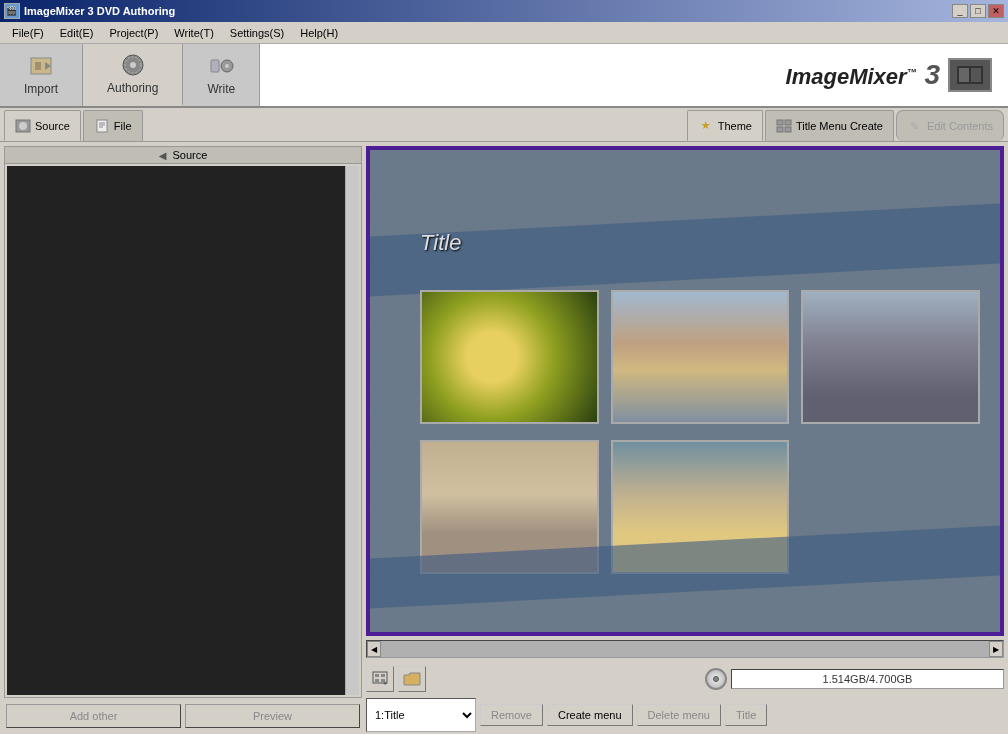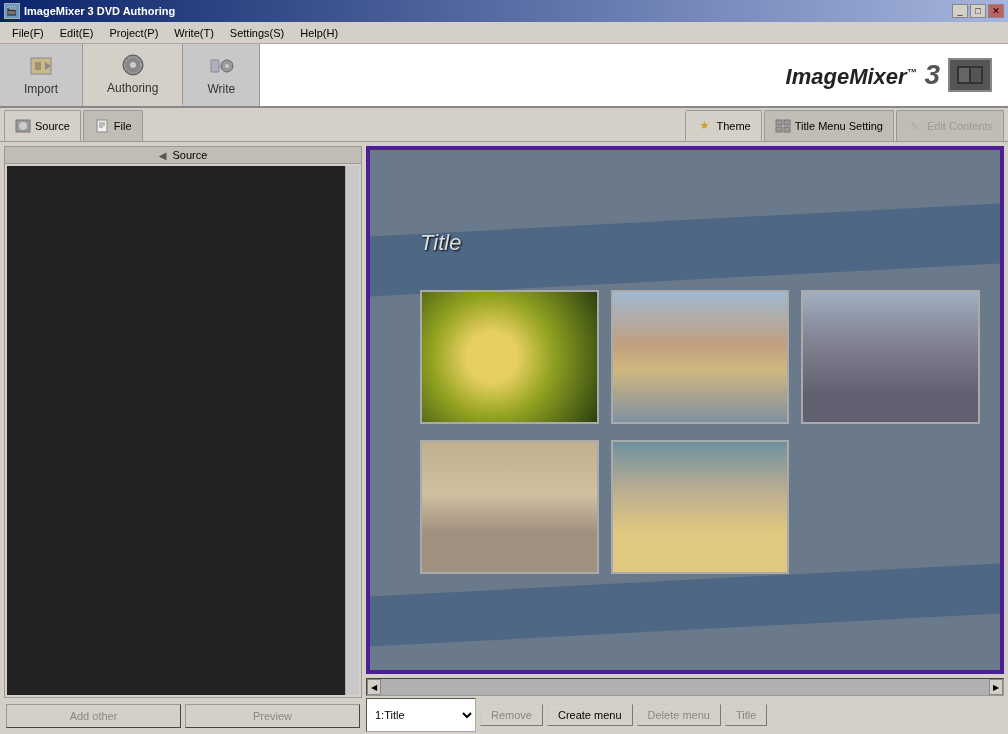--- a/index.html
+++ b/index.html
@@ -140,20 +140,21 @@
       font-size: 11px;
       border-radius: 2px 2px 0 0;
     }
     .sub-tab.active {
       background: #d4d0c8;
       border-bottom: 1px solid #d4d0c8;
     }
     .sub-tab.disabled {
       color: #999;
       cursor: default;
+      border-radius: 7px;
     }
     .sub-tab-icon {
       width: 16px; height: 14px;
       display: flex; align-items: center; justify-content: center;
     }
 
     
     .main-content {
       display: flex;
       height: calc(734px - 22px - 22px - 64px - 34px);
@@ -510,21 +511,21 @@
   </div>
   <div class="sub-tab">
     <div class="sub-tab-icon">
       <svg width="16" height="14" viewBox="0 0 16 14">
         <rect x="1" y="1" width="6" height="5" fill="#999" stroke="#777"></rect>
         <rect x="9" y="1" width="6" height="5" fill="#999" stroke="#777"></rect>
         <rect x="1" y="8" width="6" height="5" fill="#999" stroke="#777"></rect>
         <rect x="9" y="8" width="6" height="5" fill="#999" stroke="#777"></rect>
       </svg>
     </div>
-    <span>Title Menu Setting</span>
+    <span>Title Menu Create</span>
   </div>
   <div class="sub-tab disabled">
     <div class="sub-tab-icon" style="color:#aaa;">✎</div>
     <span>Edit Contents</span>
   </div>
 </div>
 
 <div class="main-content">
 
   <div class="left-panel">
@@ -582,20 +583,46 @@
         <div class="band-bottom"></div>
       </div>
     </div>
 
     <div class="preview-scrollbar">
       <div class="scroll-arrow">◀</div>
       <div class="scroll-track"></div>
       <div class="scroll-arrow">▶</div>
     </div>
 
+    <div class="bottom-controls">
+      <div class="icon-btn-sm">
+        <svg width="16" height="16" viewBox="0 0 16 16">
+          <rect x="1" y="1" width="14" height="11" fill="none" stroke="#555" stroke-width="1"></rect>
+          <rect x="3" y="3" width="4" height="3" fill="#888"></rect>
+          <rect x="9" y="3" width="4" height="3" fill="#888"></rect>
+          <rect x="3" y="8" width="4" height="3" fill="#888"></rect>
+          <rect x="9" y="8" width="4" height="3" fill="#888"></rect>
+          <text x="11" y="15" font-size="7" fill="#333">+</text>
+        </svg>
+      </div>
+      <div class="icon-btn-sm">
+        <svg width="18" height="16" viewBox="0 0 18 16">
+          <path d="M1,4 L6,4 L7,2 L17,2 L17,14 L1,14 Z" fill="#d4b060" stroke="#888" stroke-width="1"></path>
+        </svg>
+      </div>
+      <div style="flex:1;"></div>
+      <div class="disk-icon-area">
+        <div class="disk-circle">
+          <div style="width:6px;height:6px;border-radius:50%;background:#888;border:1px solid #555;"></div>
+        </div>
+      </div>
+      <div class="capacity-bar">
+        <span>1.514GB/4.700GB</span>
+      </div>
+    </div>
 
     <div class="bottom-row2">
       <select class="dropdown-select">
         <option>1:Title</option>
       </select>
       <button class="action-btn">Remove</button>
       <button class="action-btn enabled" style="color:#000;">Create menu</button>
       <button class="action-btn">Delete menu</button>
       <button class="action-btn">Title</button>
     </div>

